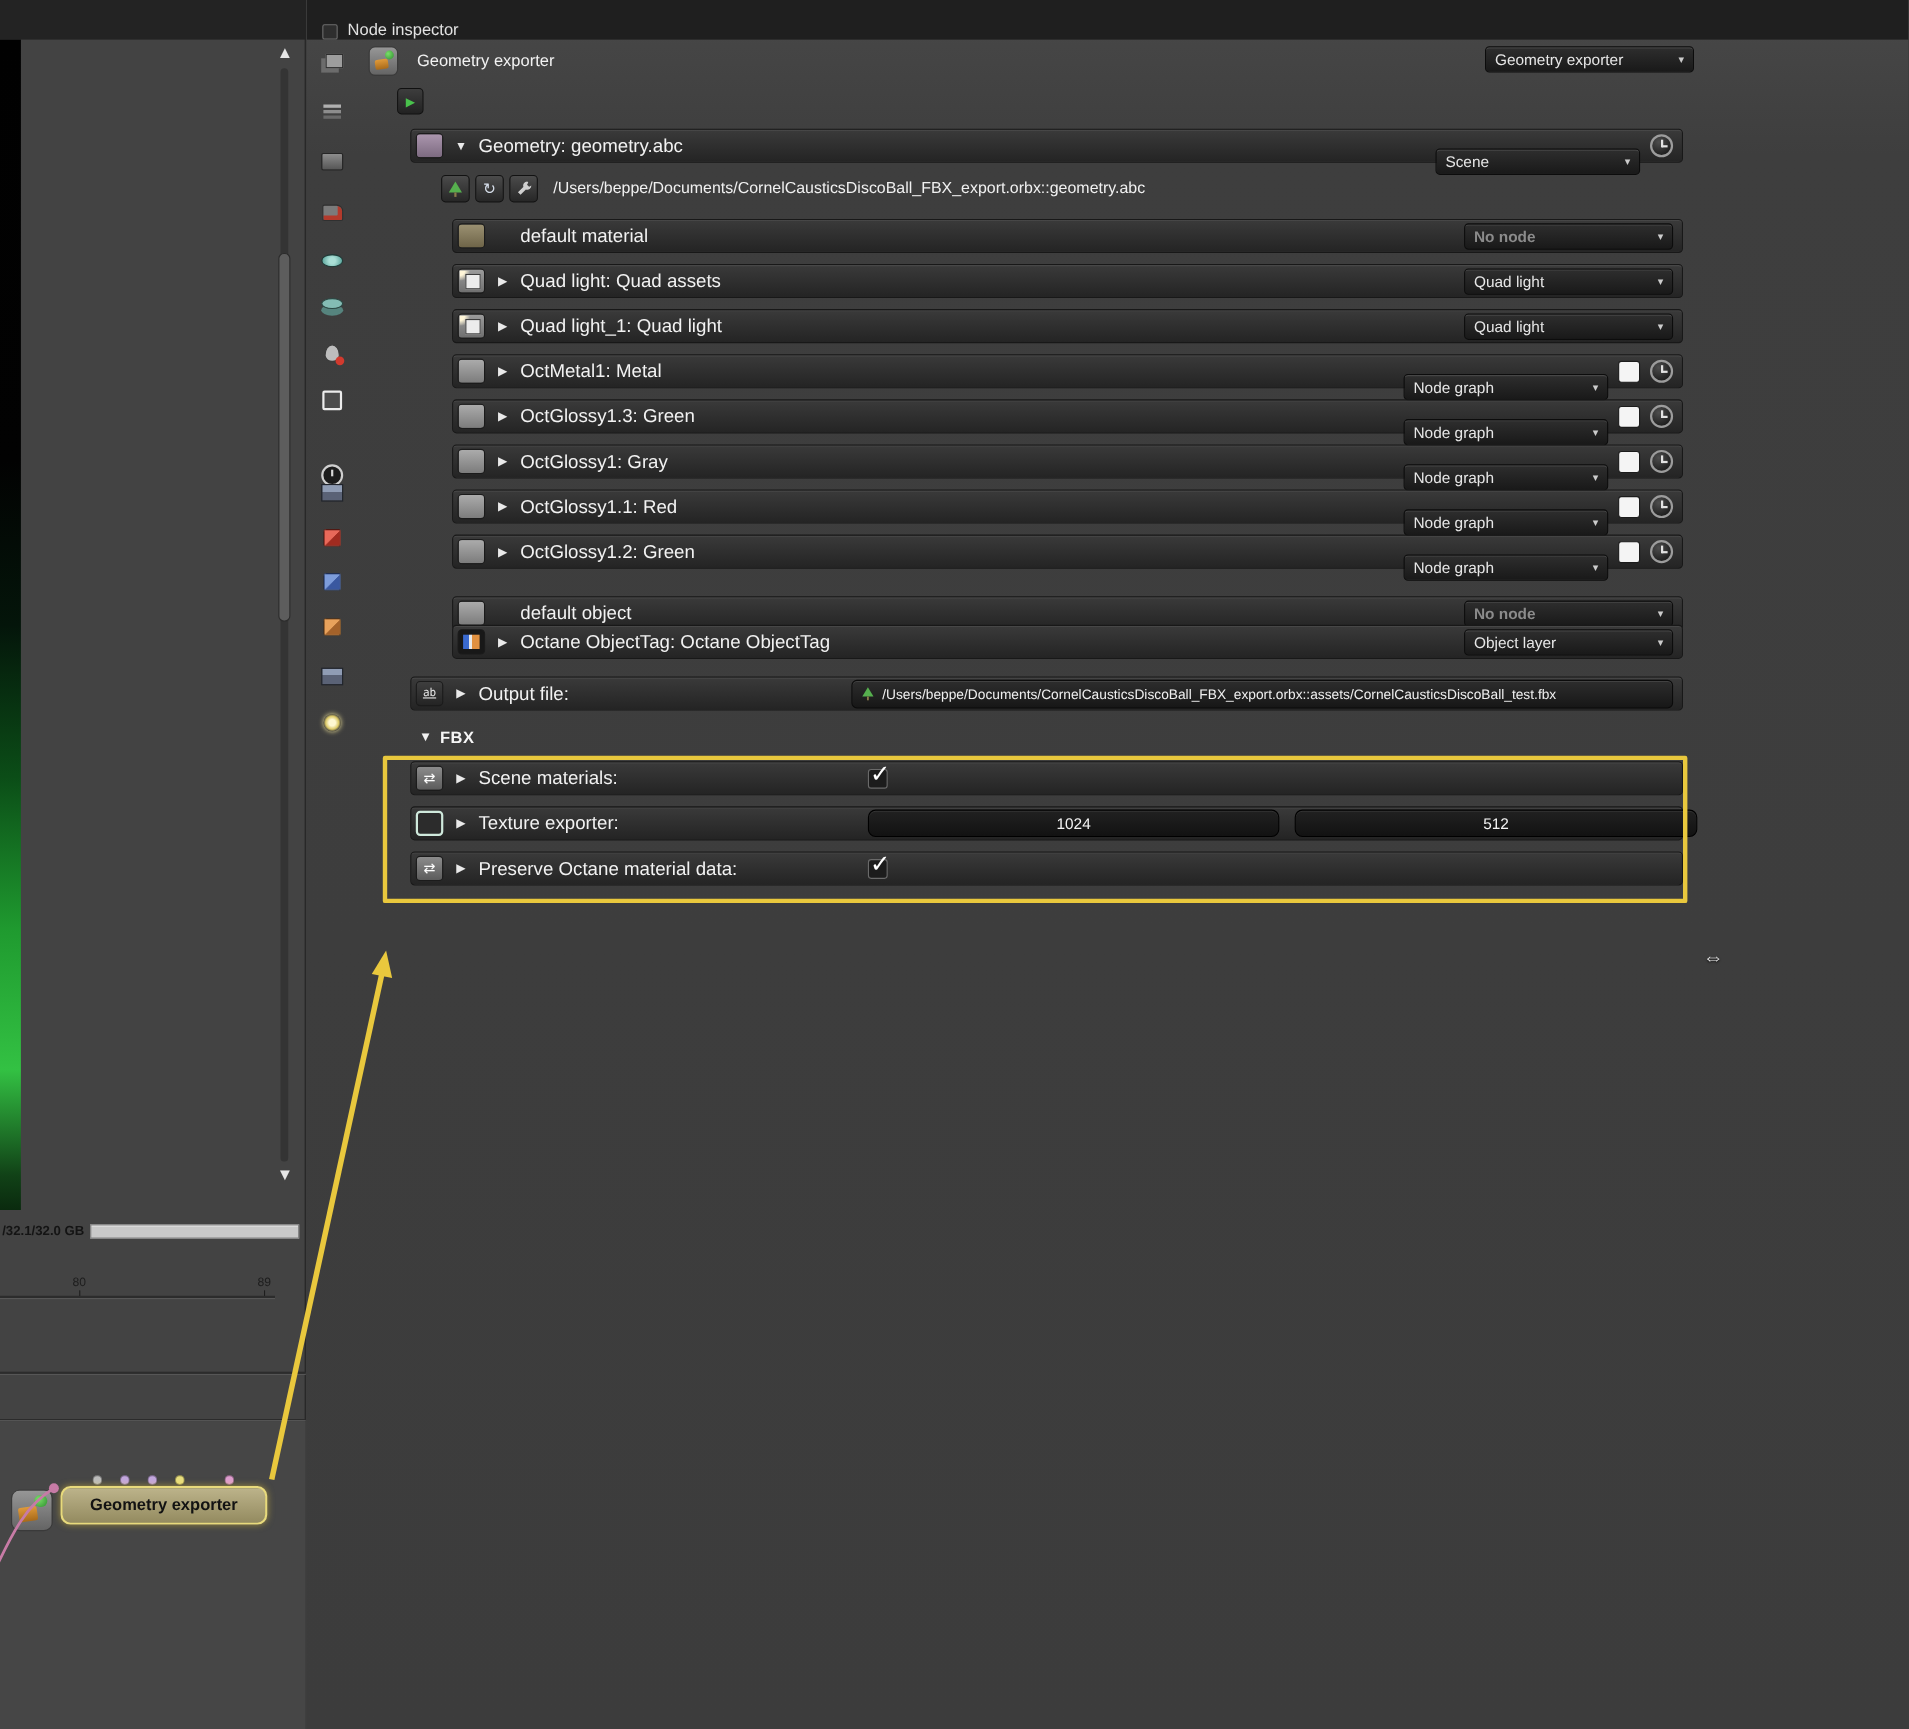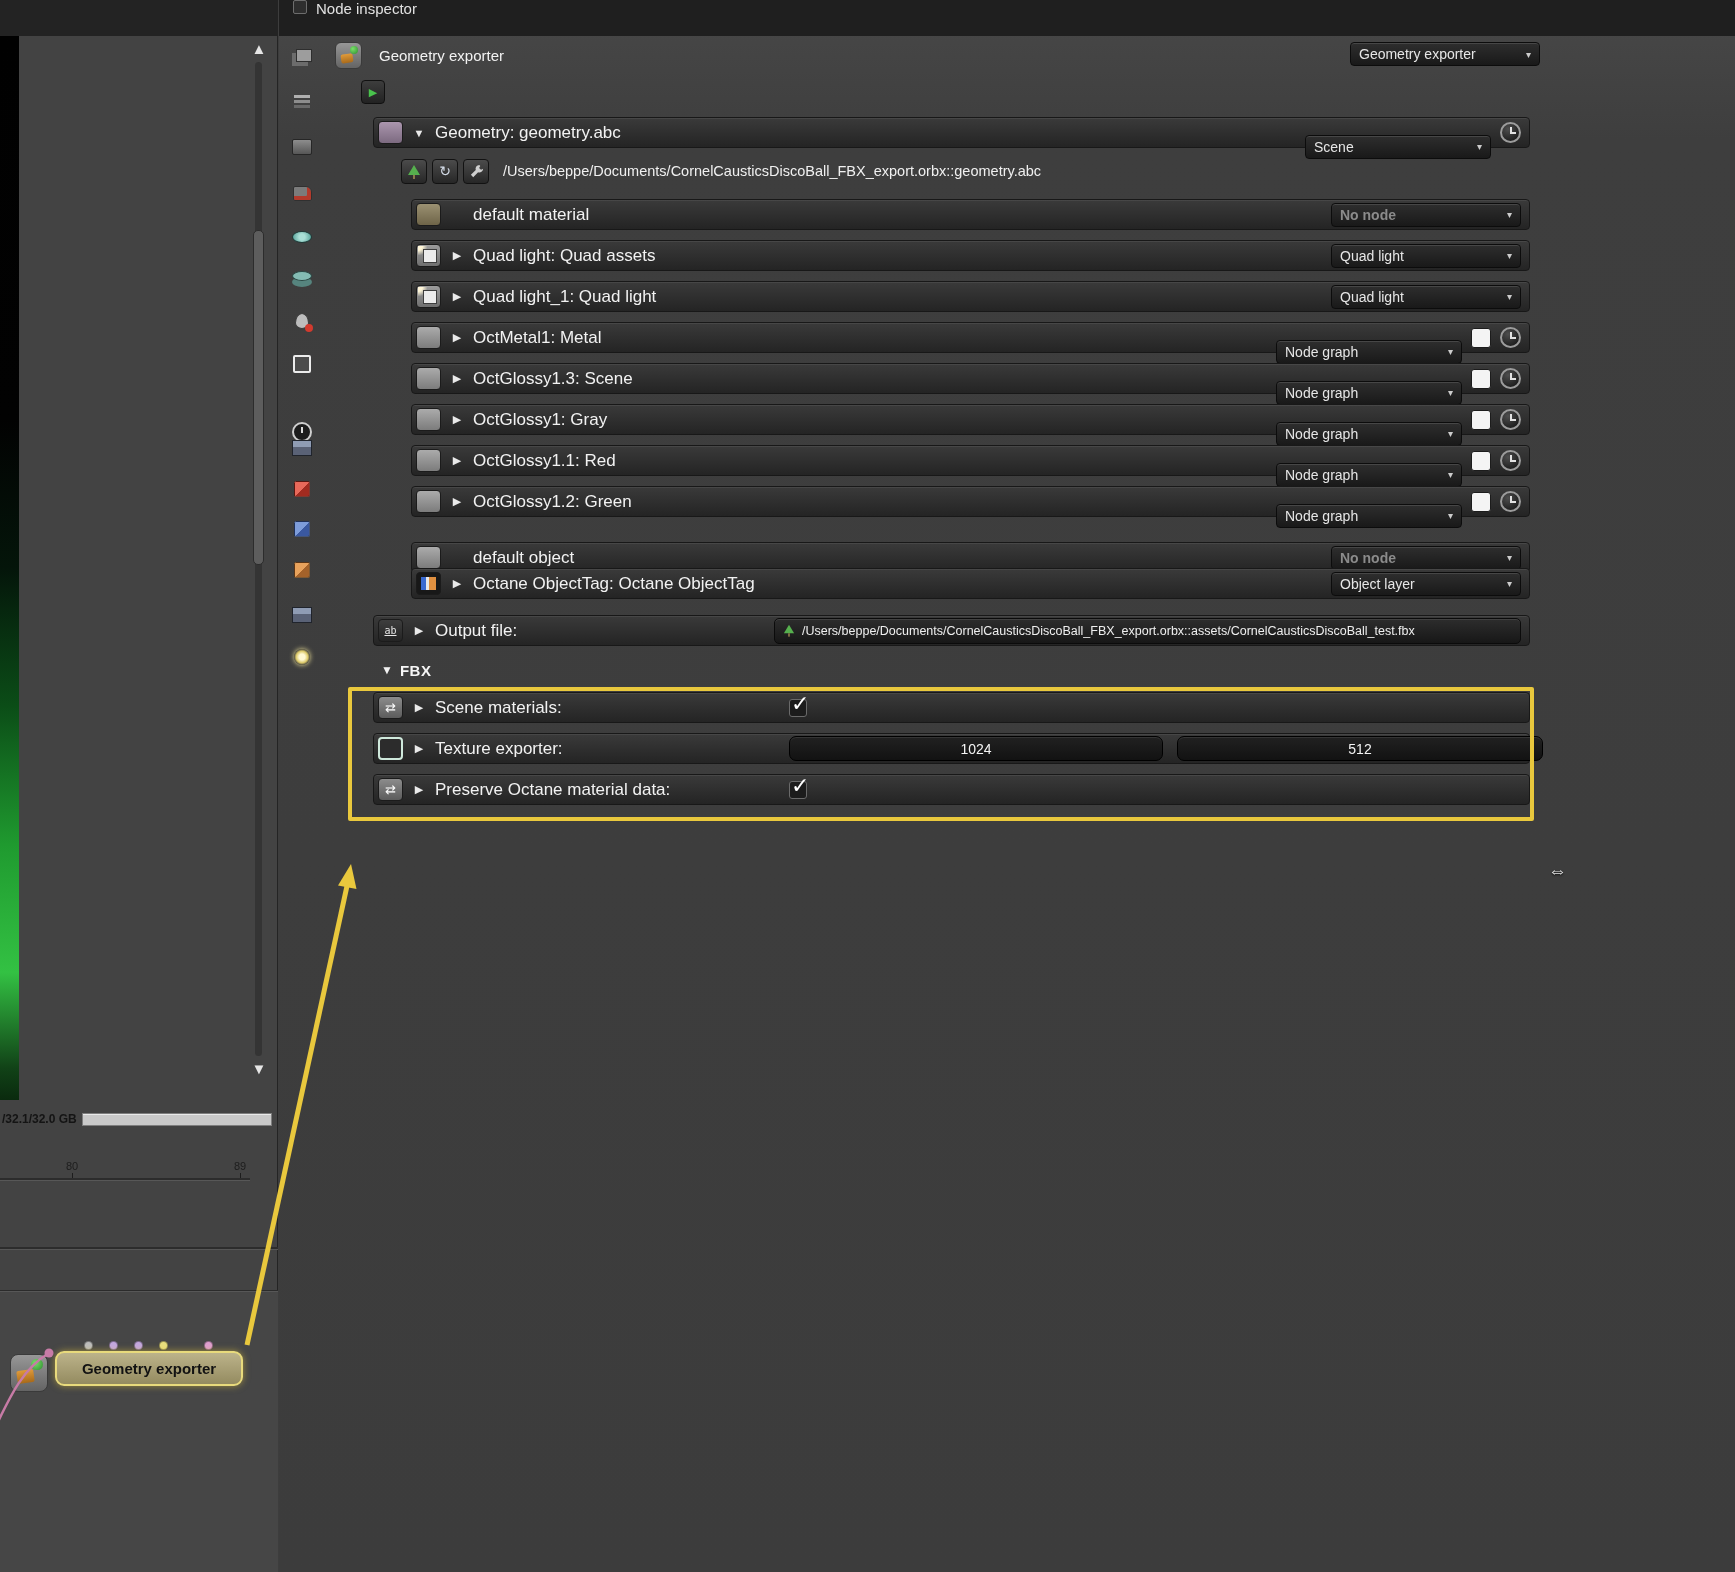--- a/index.html
+++ b/index.html
@@ -51,21 +51,21 @@
   .gx-node { position:absolute; left:55px; top:1351px; width:188px; height:35px;
     background:linear-gradient(#bcb38a,#948b60); border:2px solid #e8da7c; border-radius:9px;
     box-shadow:0 0 7px rgba(232,200,61,.55);
     color:#121212; font-weight:bold; font-size:15px;
     display:flex; align-items:center; justify-content:center; white-space:nowrap; }
 
   
   .inspector { position:absolute; left:279px; top:0; width:1456px; height:1572px;
     background:linear-gradient(#484848, #3e3e3e 140px, #3c3c3c); }
   .insp-topbar { position:absolute; left:0; top:0; width:100%; height:36px; background:#1f1f1f;
-    display:flex; align-items:flex-start; gap:9px; padding-left:14px; }
+    display:flex; align-items:flex-end; gap:9px; padding-left:14px; }
   .tb-chk { width:14px; height:14px; background:#2e2e2e; border:1px solid #6d6d6d; border-radius:2px; }
   .insp-title { font-size:15px; color:#e2e2e2; }
 
   
   .ti { position:absolute; left:8px; width:30px; height:26px; display:flex; align-items:center; justify-content:center; position:absolute; }
   .ti-copy::before { content:""; width:14px; height:11px; background:#9d9d9d; border:1px solid #2e2e2e; box-shadow:-4px 4px 0 #6c6c6c; margin:-3px 0 0 3px; }
   .ti-layers::before { content:""; width:16px; height:3px; background:#b0b0b0; box-shadow:0 5px 0 #8d8d8d, 0 10px 0 #696969; margin-top:-9px; }
   .ti-image::before { content:""; width:18px; height:14px; background:linear-gradient(#8d8d8d,#565656); border:1px solid #262626; border-radius:2px; }
   .ti-target::before { content:""; width:17px; height:13px; background:#7b7b7b; border:1px solid #303030; border-radius:2px 6px 2px 2px; box-shadow:inset -4px -4px 0 #b33a2c; }
   .ti-disc::before { content:""; width:18px; height:10px; border-radius:50%;
@@ -313,21 +313,21 @@
       <span class="dd-text">Node graph</span>
       <span class="caret">▾</span>
     </div>
     <span class="mini-box"></span>
     <span class="clockbtn"></span>
   </div>
 
   <div class="row child" style="top:363px">
     <span class="swatch sw-plain"></span>
     <span class="expander">▶</span>
-    <span class="row-label">OctGlossy1.3: Scene</span>
+    <span class="row-label">OctGlossy1.3: Green</span>
     <div class="dd w186">
       <span class="dd-text">Node graph</span>
       <span class="caret">▾</span>
     </div>
     <span class="mini-box"></span>
     <span class="clockbtn"></span>
   </div>
 
   <div class="row child" style="top:404px">
     <span class="swatch sw-plain"></span>

